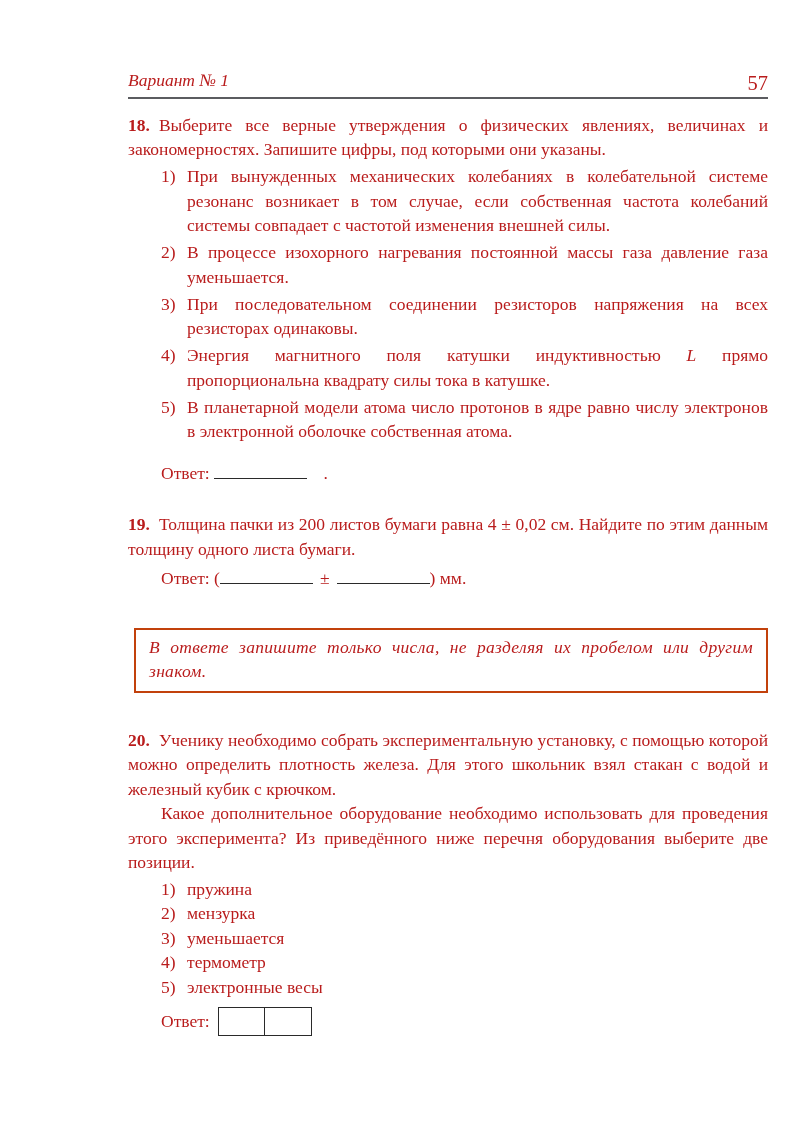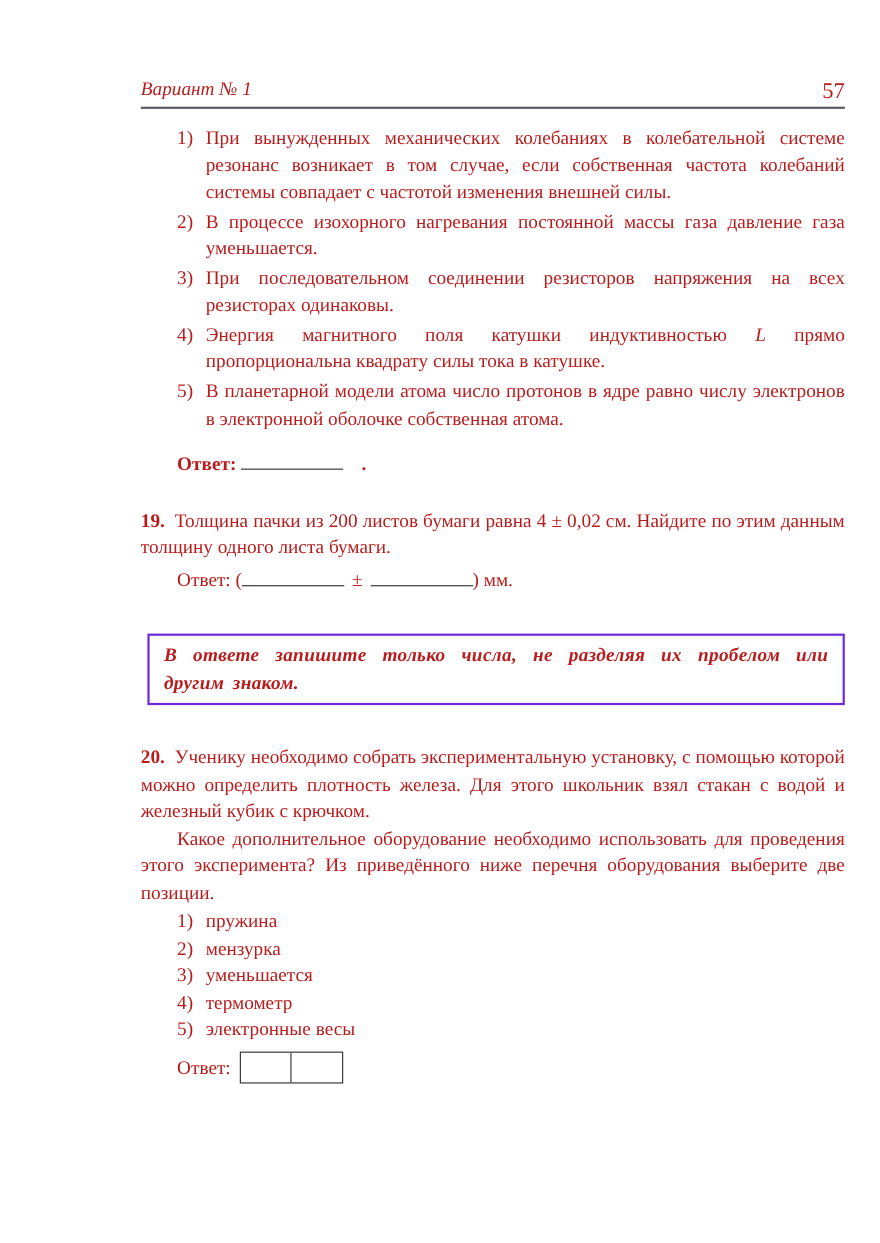--- a/index.html
+++ b/index.html
@@ -39,30 +39,30 @@
   .litem .body { flex: 1; text-align: justify; }
   .answer-line { margin-left: 33px; white-space: nowrap; }
   .blank {
     display: inline-block;
     width: 93px;
     border-bottom: 1.6px solid #2a2a2a;
     height: 15px;
     vertical-align: baseline;
   }
   
-  .q18-answer { margin-top: 17px; font-weight: bold; }
+  .q18-answer { margin-top: 17px; }
   .q18-answer .period { margin-left: 12px; }
   .sec-19 { margin-top: 27px; }
   .q19-answer { margin-top: 5px; }
   .q19-answer .pm { margin: 0 7px; }
   .note-box {
     margin: 37px 0 0 6px;
-    border: 2px solid #6d28d9;
+    border: 2px solid #c2410c;
     padding: 5px 13px 7px 13px;
-    font-weight: bold;
+    font-weight: normal;
     font-style: italic;
     text-align: justify;
     letter-spacing: 0.3px;
     word-spacing: 3px;
   }
   .sec-20 { margin-top: 35px; }
   .para2 { text-indent: 33px; margin-top: 0; }
   .options { margin-top: 2px; }
   .opt { display: flex; margin: 0; }
   .opt .num { flex: 0 0 26px; padding-left: 33px; }
@@ -86,20 +86,21 @@
 <body>
 
 <div class="page">
 
   <div class="header">
     <span class="variant">Вариант № 1</span>
     <span class="pagenum">57</span>
   </div>
 
   <div>
+    <p class="jtext"><span class="qnum">18.</span><span>Выберите все верные утверждения о физических явлениях, величинах и закономерностях. Запишите цифры, под которыми они указаны.</span></p>
 
     <div class="list">
       <div class="litem">
         <span class="num">1)</span>
         <div class="body">При вынужденных механических колебаниях в колебательной системе резонанс возникает в том случае, если собственная частота колебаний системы совпадает с частотой изменения внешней силы.</div>
       </div>
       <div class="litem">
         <span class="num">2)</span>
         <div class="body">В процессе изохорного нагревания постоянной массы газа давление газа уменьшается.</div>
       </div>

